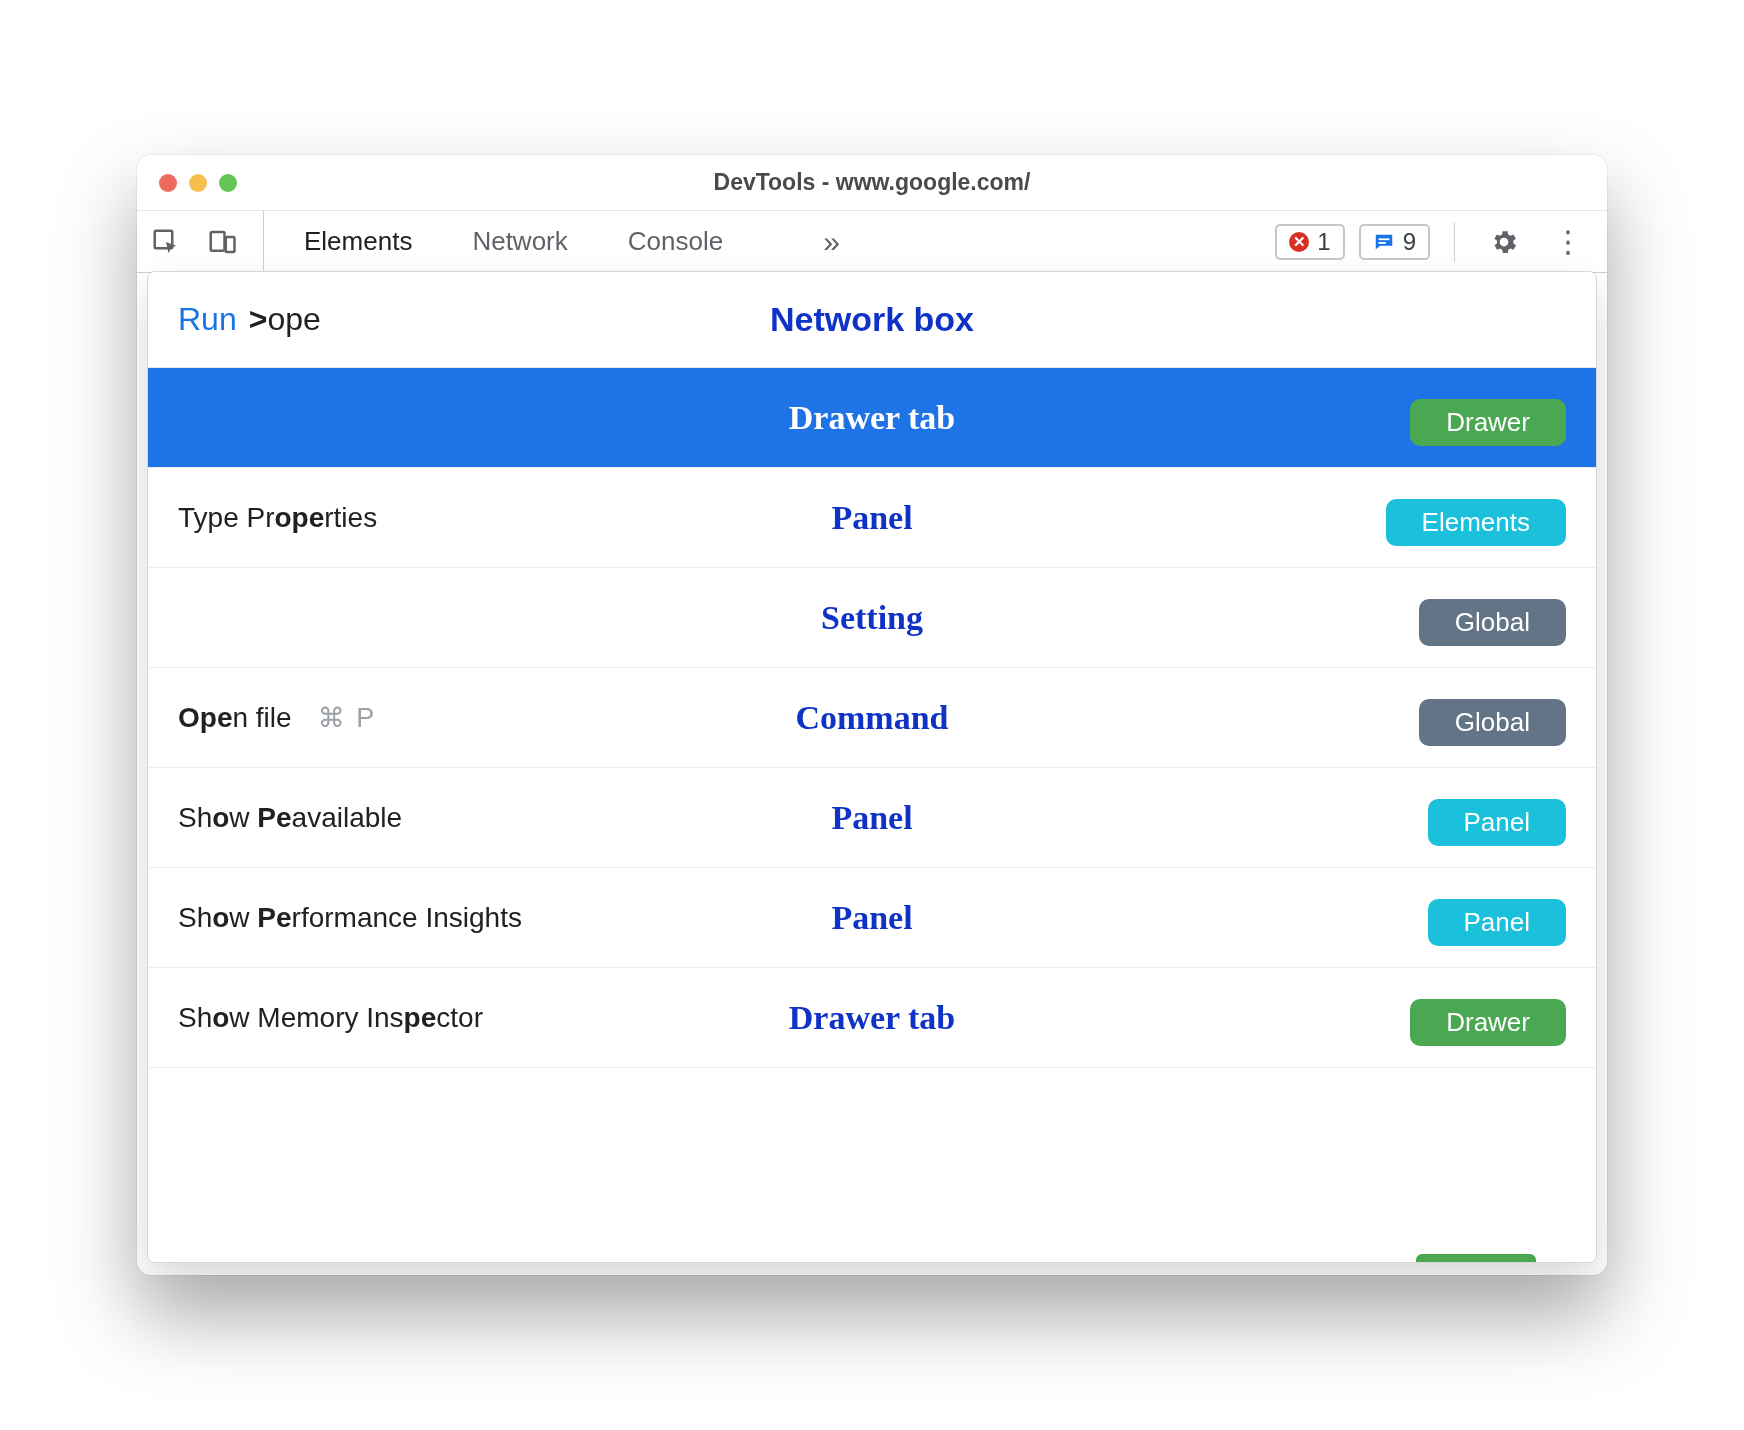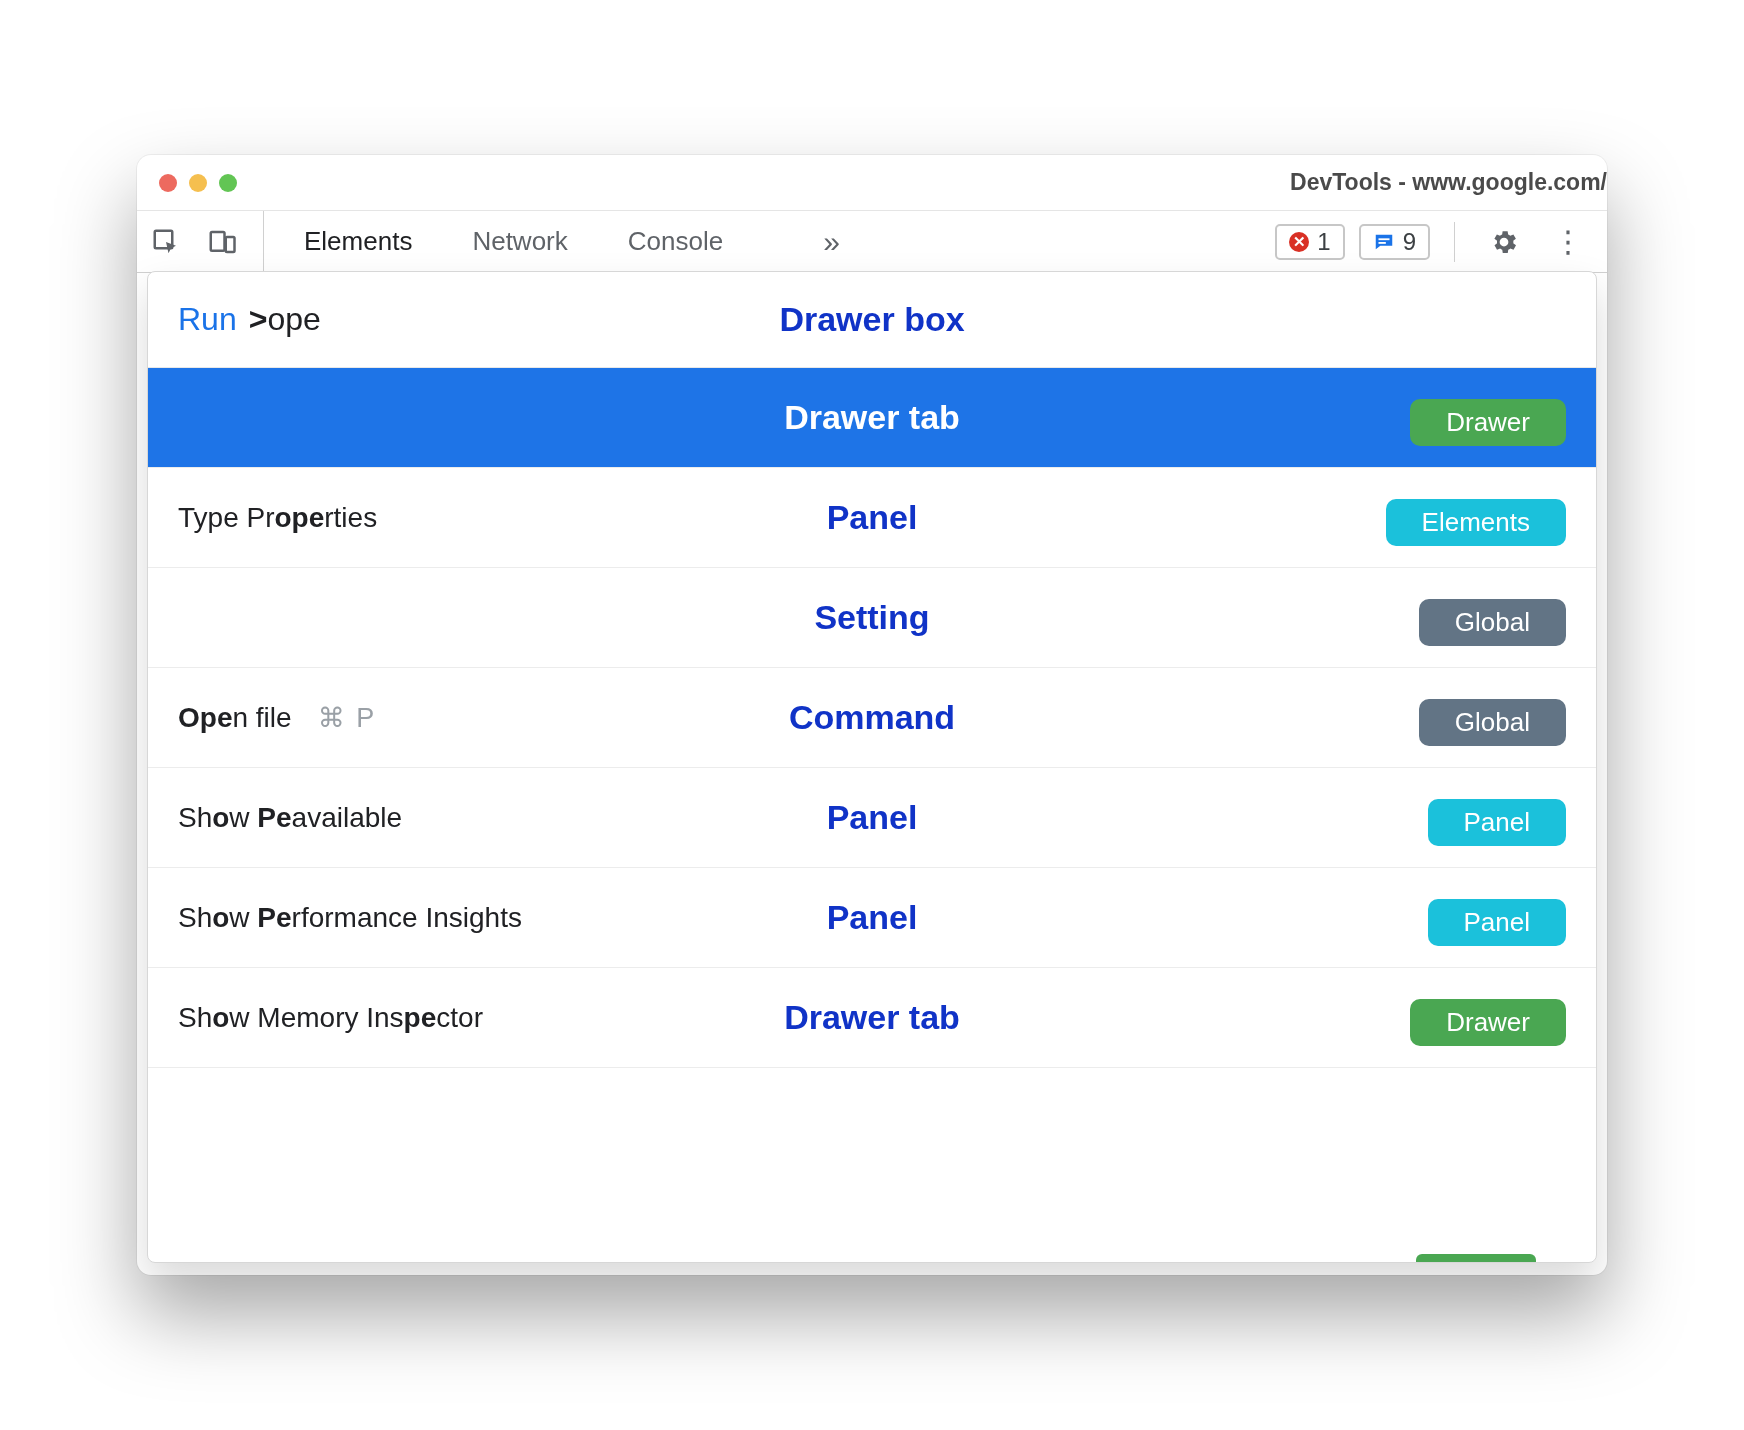--- a/index.html
+++ b/index.html
@@ -42,21 +42,21 @@
     display:flex; align-items:center;
     border-bottom:1px solid #e5e5e5;
     position:relative;
   }
   .traffic { display:flex; gap:12px; margin-left:22px; }
   .dot { width:18px; height:18px; border-radius:50%; }
   .dot.red { background:var(--red-dot); }
   .dot.yellow { background:var(--yellow-dot); }
   .dot.green { background:var(--green-dot); }
   .title-text {
-    position:absolute; left:0; right:0; text-align:right;
+    position:absolute; left:0; right:0; text-align:center;
     font-size:23px; color:var(--title-text); font-weight:600;
     pointer-events:none;
   }
   
   .toolbar {
     height:62px; flex:0 0 62px;
     display:flex; align-items:center;
     border-bottom:1px solid var(--border);
     padding:0 14px;
     font-size:26px;
@@ -136,21 +136,21 @@
     color:#fff;
   }
   .row.sel::before {
     content:""; position:absolute; left:-6px; top:0; bottom:0; width:6px; background:var(--sel-bg);
   }
   .row .cmd { flex:0 0 auto; }
   .row .cmd .b { font-weight:700; }
   .row.sel .cmd .hl { background: rgba(255,255,255,0.3); border-radius:2px; padding:0 1px; }
   .row .shortcut { margin-left:26px; color:#9aa0a6; font-size:27px; letter-spacing:2px; }
   .row .annot {
-    position:absolute; left:50%; transform:translateX(-50%);
+    position:absolute; left:50%; transform:translateX(-50%);font-family:Liberation Serif, serif;
   }
   .row.sel .annot { color:#fff; }
   .row .tag {
     margin-left:auto;
     color:#fff; border-radius:10px;
     padding:8px 36px; font-size:26px;margin-top:10px;
   }
   .tag.drawer { background:var(--drawer-bg); }
   .tag.panel { background:var(--panel-bg); }
   .tag.global { background:var(--global-bg); }
@@ -222,21 +222,21 @@
       <span class="kebab">⋮</span>
     </div>
   </div>
 
   <div class="palette">
     <div class="searchrow">
       <span class="run-label">Run</span>
       <span class="gt">&gt;</span>
       <span class="query">ope</span>
       <span class="caret"></span>
-      <span class="annot">Drawer box</span>
+      <span class="annot">Network box</span>
     </div>
     <div class="list" id="results-list">
 
       <div class="row sel">
           <span class="annot">Drawer tab</span>
           <span class="tag drawer">Drawer</span>
         </div>
         <div class="row">
           <span class="cmd"><span>Type Pr</span><span class="b">ope</span><span>rties</span></span>
           <span class="annot">Panel</span>

